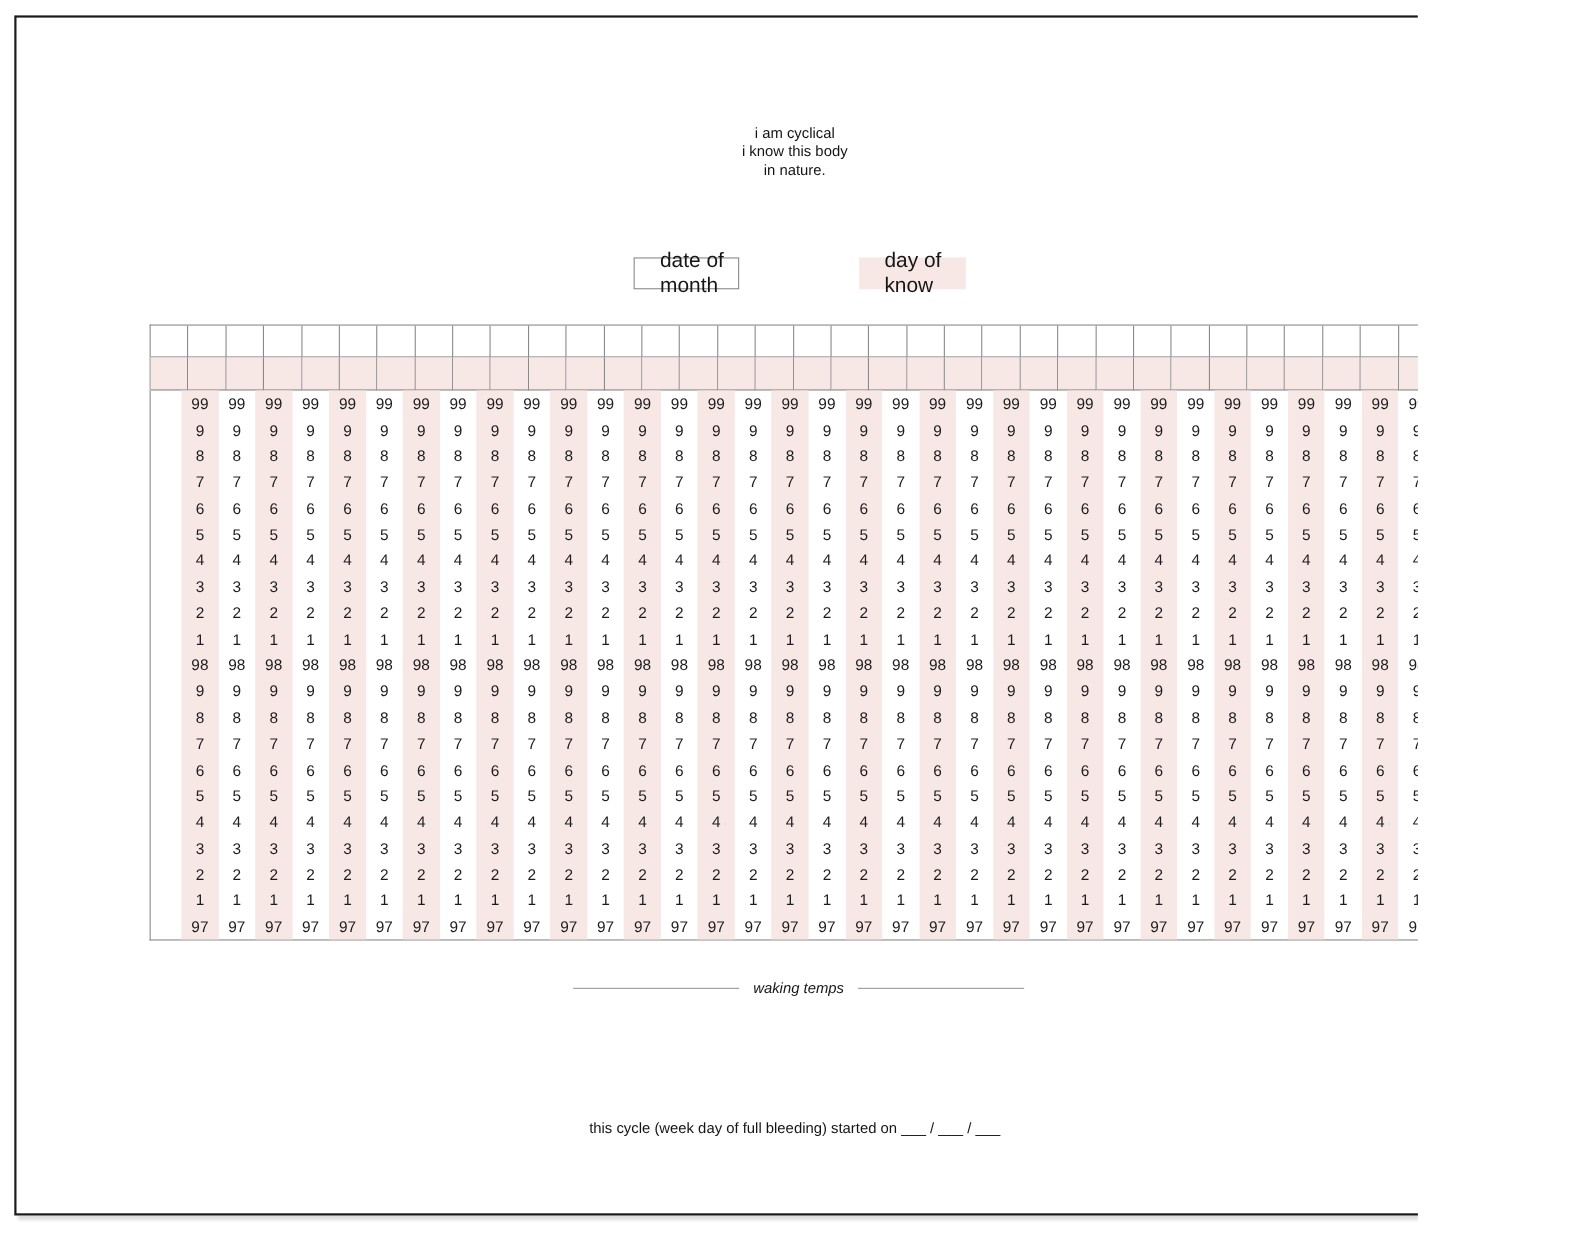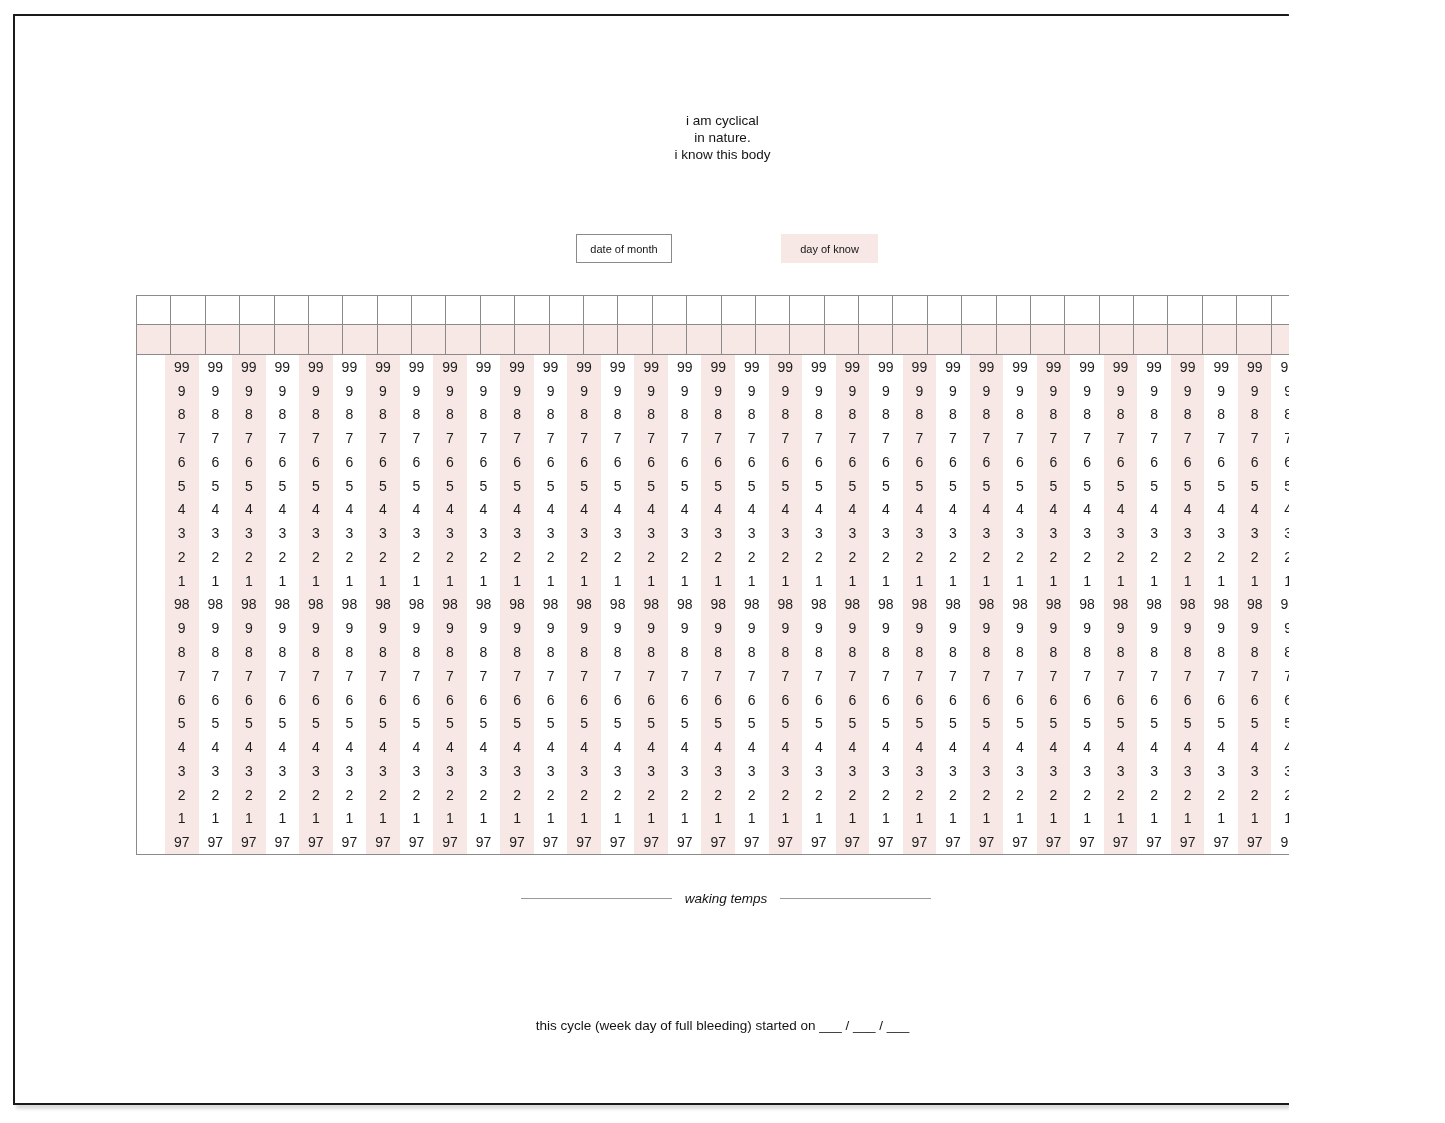--- a/index.html
+++ b/index.html
@@ -37,22 +37,23 @@
     line-height: 17px;
     color: #141414;
   }
   .label-box {
     position: absolute;
     top: 218px;
     height: 29px;
     display: flex;
     align-items: center;
     justify-content: center;
-    font-size: 11px;
+    font-size: 19px;
     box-sizing: border-box;
+    padding-left: 23px;
   }
   .label-box.date {
     left: 561px;
     width: 96px;
     border: 1.5px solid #8a8a8a;
     background: #ffffff;
   }
   .label-box.day {
     left: 766px;
     width: 97px;
@@ -137,22 +138,22 @@
   }
 </style>
 </head>
 <body>
 
 <div class="canvas">
   <div class="page">
 
     <div class="quote">
       <div>i am cyclical</div>
+      <div>i know this body</div>
       <div>in nature.</div>
-      <div>i know this body</div>
     </div>
 
     <div class="label-box date">
       <span>date of month</span>
     </div>
     <div class="label-box day">
       <span>day of know</span>
     </div>
 
     <div class="grid">

